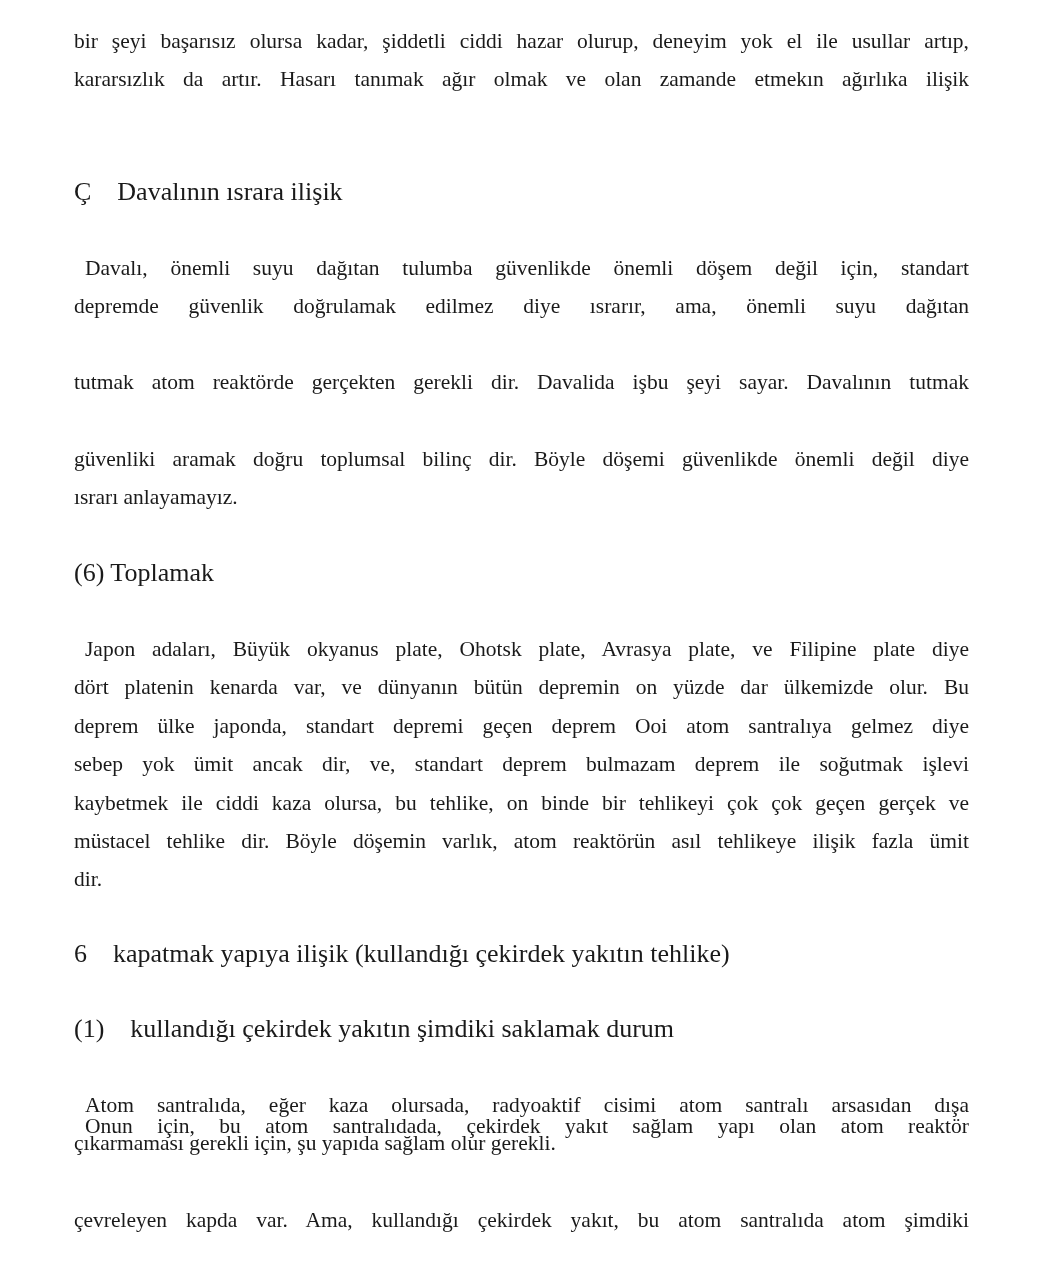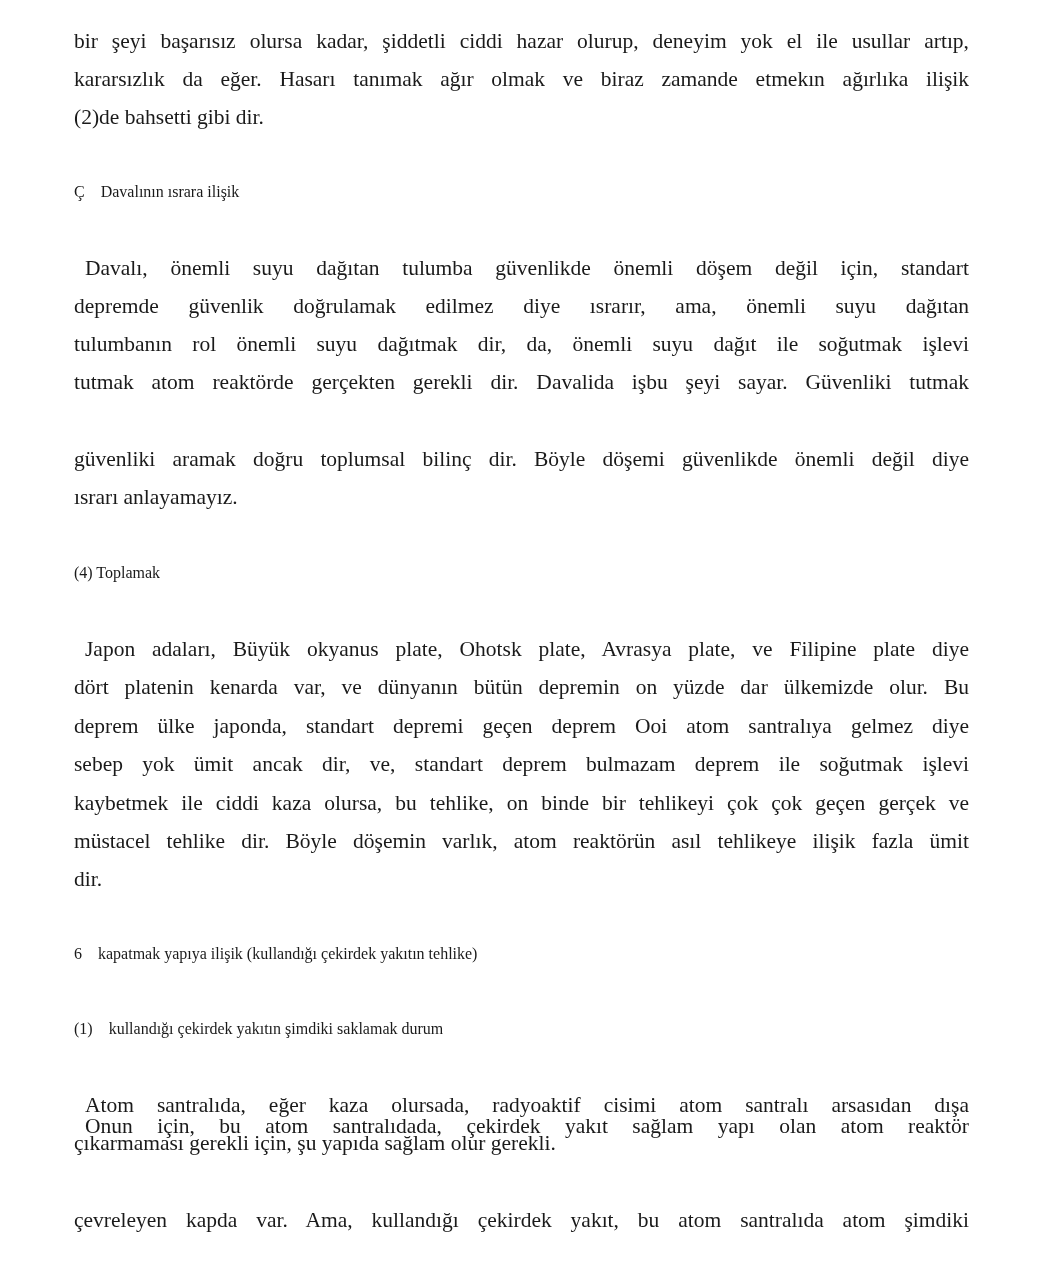--- a/index.html
+++ b/index.html
@@ -16,45 +16,43 @@
     white-space: nowrap;
     text-align: justify;
     text-align-last: justify;
   }
   .line.last { text-align-last: left; }
   .line.indent { padding-left: 11px; width: 884px; }
   .heading {
     position: absolute;
     left: 74px;
     font-family: "Liberation Serif", "DejaVu Serif", serif;
-    font-size: 16px;
+    font-size: 26px;
     line-height: 28px;
     color: #1a1a1a;
     white-space: pre;
   }
 </style>
 </head>
 <body>
 
 <div class="page">
 
   <div class="line" style="top:27px">bir şeyi başarısız olursa kadar, şiddetli ciddi hazar olurup, deneyim yok el ile usullar artıp,</div>
-  <div class="line" style="top:65px">kararsızlık da eğer. Hasarı tanımak ağır olmak ve biraz zamande etmekın ağırlıka ilişik</div>
-  <div class="line last" style="top:103px">(2)de bahsetti gibi dir.</div>
+  <div class="line" style="top:65px">kararsızlık da artır. Hasarı tanımak ağır olmak ve olan zamande etmekın ağırlıka ilişik</div>
 
   <div class="heading" style="top:178px">Ç Davalının ısrara ilişik</div>
 
   <div class="line indent" style="top:254px">Davalı, önemli suyu dağıtan tulumba güvenlikde önemli döşem değil için, standart</div>
   <div class="line" style="top:292px">depremde güvenlik doğrulamak edilmez diye ısrarır, ama, önemli suyu dağıtan</div>
-  <div class="line" style="top:330px">tulumbanın rol önemli suyu dağıtmak dir, da, önemli suyu dağıt ile soğutmak işlevi</div>
-  <div class="line" style="top:368px">tutmak atom reaktörde gerçekten gerekli dir. Davalida işbu şeyi sayar. Güvenliki tutmak</div>
+  <div class="line" style="top:368px">tutmak atom reaktörde gerçekten gerekli dir. Davalida işbu şeyi sayar. Davalının tutmak</div>
   <div class="line" style="top:445px">güvenliki aramak doğru toplumsal bilinç dir. Böyle döşemi güvenlikde önemli değil diye</div>
   <div class="line last" style="top:483px">ısrarı anlayamayız.</div>
 
-  <div class="heading" style="top:559px">(4) Toplamak</div>
+  <div class="heading" style="top:559px">(6) Toplamak</div>
 
   <div class="line indent" style="top:635px">Japon adaları, Büyük okyanus plate, Ohotsk plate, Avrasya plate, ve Filipine plate diye</div>
   <div class="line" style="top:673px">dört platenin kenarda var, ve dünyanın bütün depremin on yüzde dar ülkemizde olur. Bu</div>
   <div class="line" style="top:712px">deprem ülke japonda, standart depremi geçen deprem Ooi atom santralıya gelmez diye</div>
   <div class="line" style="top:789px">kaybetmek ile ciddi kaza olursa, bu tehlike, on binde bir tehlikeyi çok çok geçen gerçek ve</div>
   <div class="line" style="top:750px">sebep yok ümit ancak dir, ve, standart deprem bulmazam deprem ile soğutmak işlevi</div>
   <div class="line" style="top:827px">müstacel tehlike dir. Böyle döşemin varlık, atom reaktörün asıl tehlikeye ilişik fazla ümit</div>
   <div class="line last" style="top:865px">dir.</div>
 
   <div class="heading" style="top:940px">6 kapatmak yapıya ilişik (kullandığı çekirdek yakıtın tehlike)</div>

